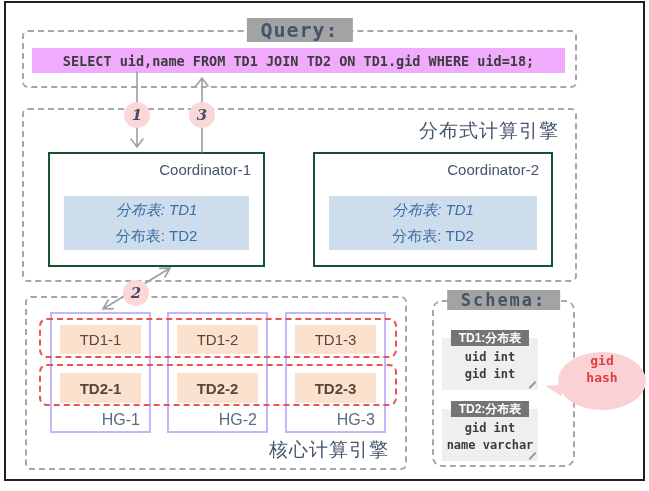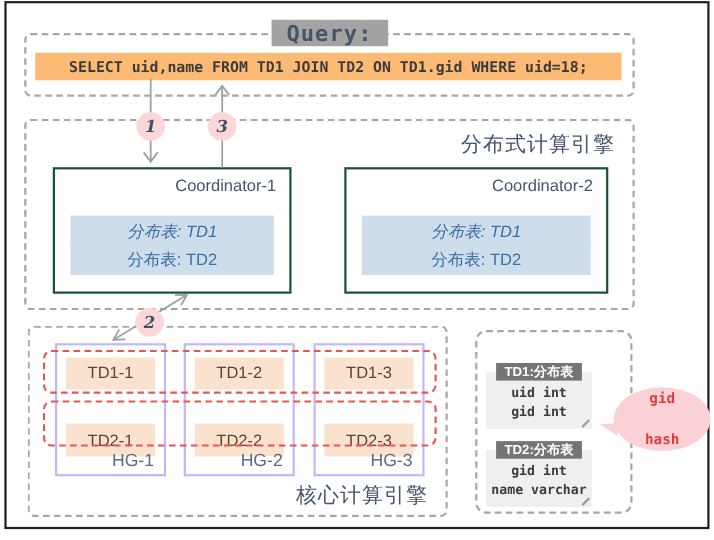--- a/index.html
+++ b/index.html
@@ -13,21 +13,21 @@
   .dashed { position:absolute; border:2px dashed #a6a6a6; border-radius:6px; }
 
   
   .query-box { left:22px; top:30px; width:555px; height:58px; }
   .box-title {
     position:absolute; top:-14px; left:50%; transform:translateX(-50%);
     background:#a3a3a3; padding:0 14px; white-space:nowrap;
     font:700 20px "DejaVu Sans Mono", monospace; color:#44546a; letter-spacing:1px;
   }
   .sql-bar {
-    position:absolute; left:8px; top:16px; width:533px; height:25px; background:#fdba74;
+    position:absolute; left:8px; top:16px; width:533px; height:25px; background:#f0abfc;
     font:700 13.5px "DejaVu Sans Mono", monospace; color:#3c3c3c;
     display:flex; align-items:center; justify-content:center; white-space:nowrap;
   }
 
   
   .dist-box { left:22px; top:108px; width:555px; height:174px; }
   .cn-label { color:#44546a; font-size:19px; letter-spacing:1px; }
   .dist-label { position:absolute; right:16px; top:8px; }
   .coordinator { position:absolute; background:#fff; border:2px solid #14532d; }
   .coord-1 { left:24px; top:42px; width:217px; height:115px; }
@@ -41,21 +41,21 @@
 
   
   .core-box { left:25px; top:296px; width:382px; height:174px; }
   .core-label { position:absolute; right:16px; bottom:5px; }
   .hg { position:absolute; top:14px; width:101px; height:121px; background:#fff; border:2px solid #c4b5fd; }
   .hg-1 { left:23px; } .hg-2 { left:140px; } .hg-3 { left:258px; }
   .shard {
     position:absolute; left:8px; top:11px; width:81px; height:29px; background:#fbe2cf;
     color:#5b4636; font-size:15px; display:flex; align-items:center; justify-content:center;
   }
-  .shard-b { top:71px; height:30px; }
+  .shard-b { top:59px; height:30px;font-weight:bold; }
   .hg-name { position:absolute; right:9px; bottom:2px; font-size:16px; color:#5a6b85; }
   .red-rect { position:absolute; border:2px dashed #e85450; border-radius:8px; z-index:3; pointer-events:none; }
   .red-1 { left:39px; top:318px; width:358px; height:40px; }
   .red-2 { left:39px; top:364px; width:358px; height:42px; }
 
   
   .schema-box { left:432px; top:300px; width:143px; height:167px; border-radius:10px; }
   .schema-title { font-size:17px; top:-12px; letter-spacing:2px; }
   .schema-card { position:absolute; left:8px; width:96px; height:60px; }
   .card-1 { top:28px; } .card-2 { top:99px; }
@@ -67,22 +67,22 @@
   .card-header {
     position:absolute; left:9px; top:0; width:78px; height:16px; background:#757575;
     color:#fff; font:700 12px "Liberation Sans", sans-serif;
     display:flex; align-items:center; justify-content:center; z-index:2; white-space:nowrap;
   }
   .corner-tick { position:absolute; right:1px; bottom:4px; width:9px; border-top:2px solid #9a9a9a; transform:rotate(-45deg); }
 
   
   .callout {
     position:absolute; left:558px; top:352px; width:88px; height:58px; background:#fad2d6;
-    border-radius:50%; display:flex; flex-direction:column; align-items:center; justify-content:center;
-    font:700 13px "DejaVu Sans Mono", monospace; color:#e03c3c; line-height:17px; z-index:6;gap:21px;
+    border-radius:50%; display:flex; flex-direction:column; align-items:center; 
+    font:700 13px "DejaVu Sans Mono", monospace; color:#e03c3c; line-height:17px; z-index:6;
   }
   .callout-tail {
     position:absolute; left:545px; top:382px; width:0; height:0; border-style:solid;
     border-width:6px 18px 6px 0; border-color:transparent #fad2d6 transparent transparent;
     transform:rotate(15deg); z-index:6;
   }
 
   
   .arrows { position:absolute; left:0; top:0; z-index:5; pointer-events:none; }
   .step-circle {
@@ -138,20 +138,21 @@
       <div class="shard">TD1-3</div>
       <div class="shard shard-b">TD2-3</div>
       <div class="hg-name">HG-3</div>
     </div>
   </section>
 
   <div class="red-rect red-1"></div>
   <div class="red-rect red-2"></div>
 
   <section class="dashed schema-box">
+    <span class="box-title schema-title">Schema:</span>
 
     <div class="schema-card card-1">
       <div class="card-header">TD1:分布表</div>
       <div class="card-body">
         <div>uid int</div>
         <div>gid int</div>
         <span class="corner-tick"></span>
       </div>
     </div>
 

